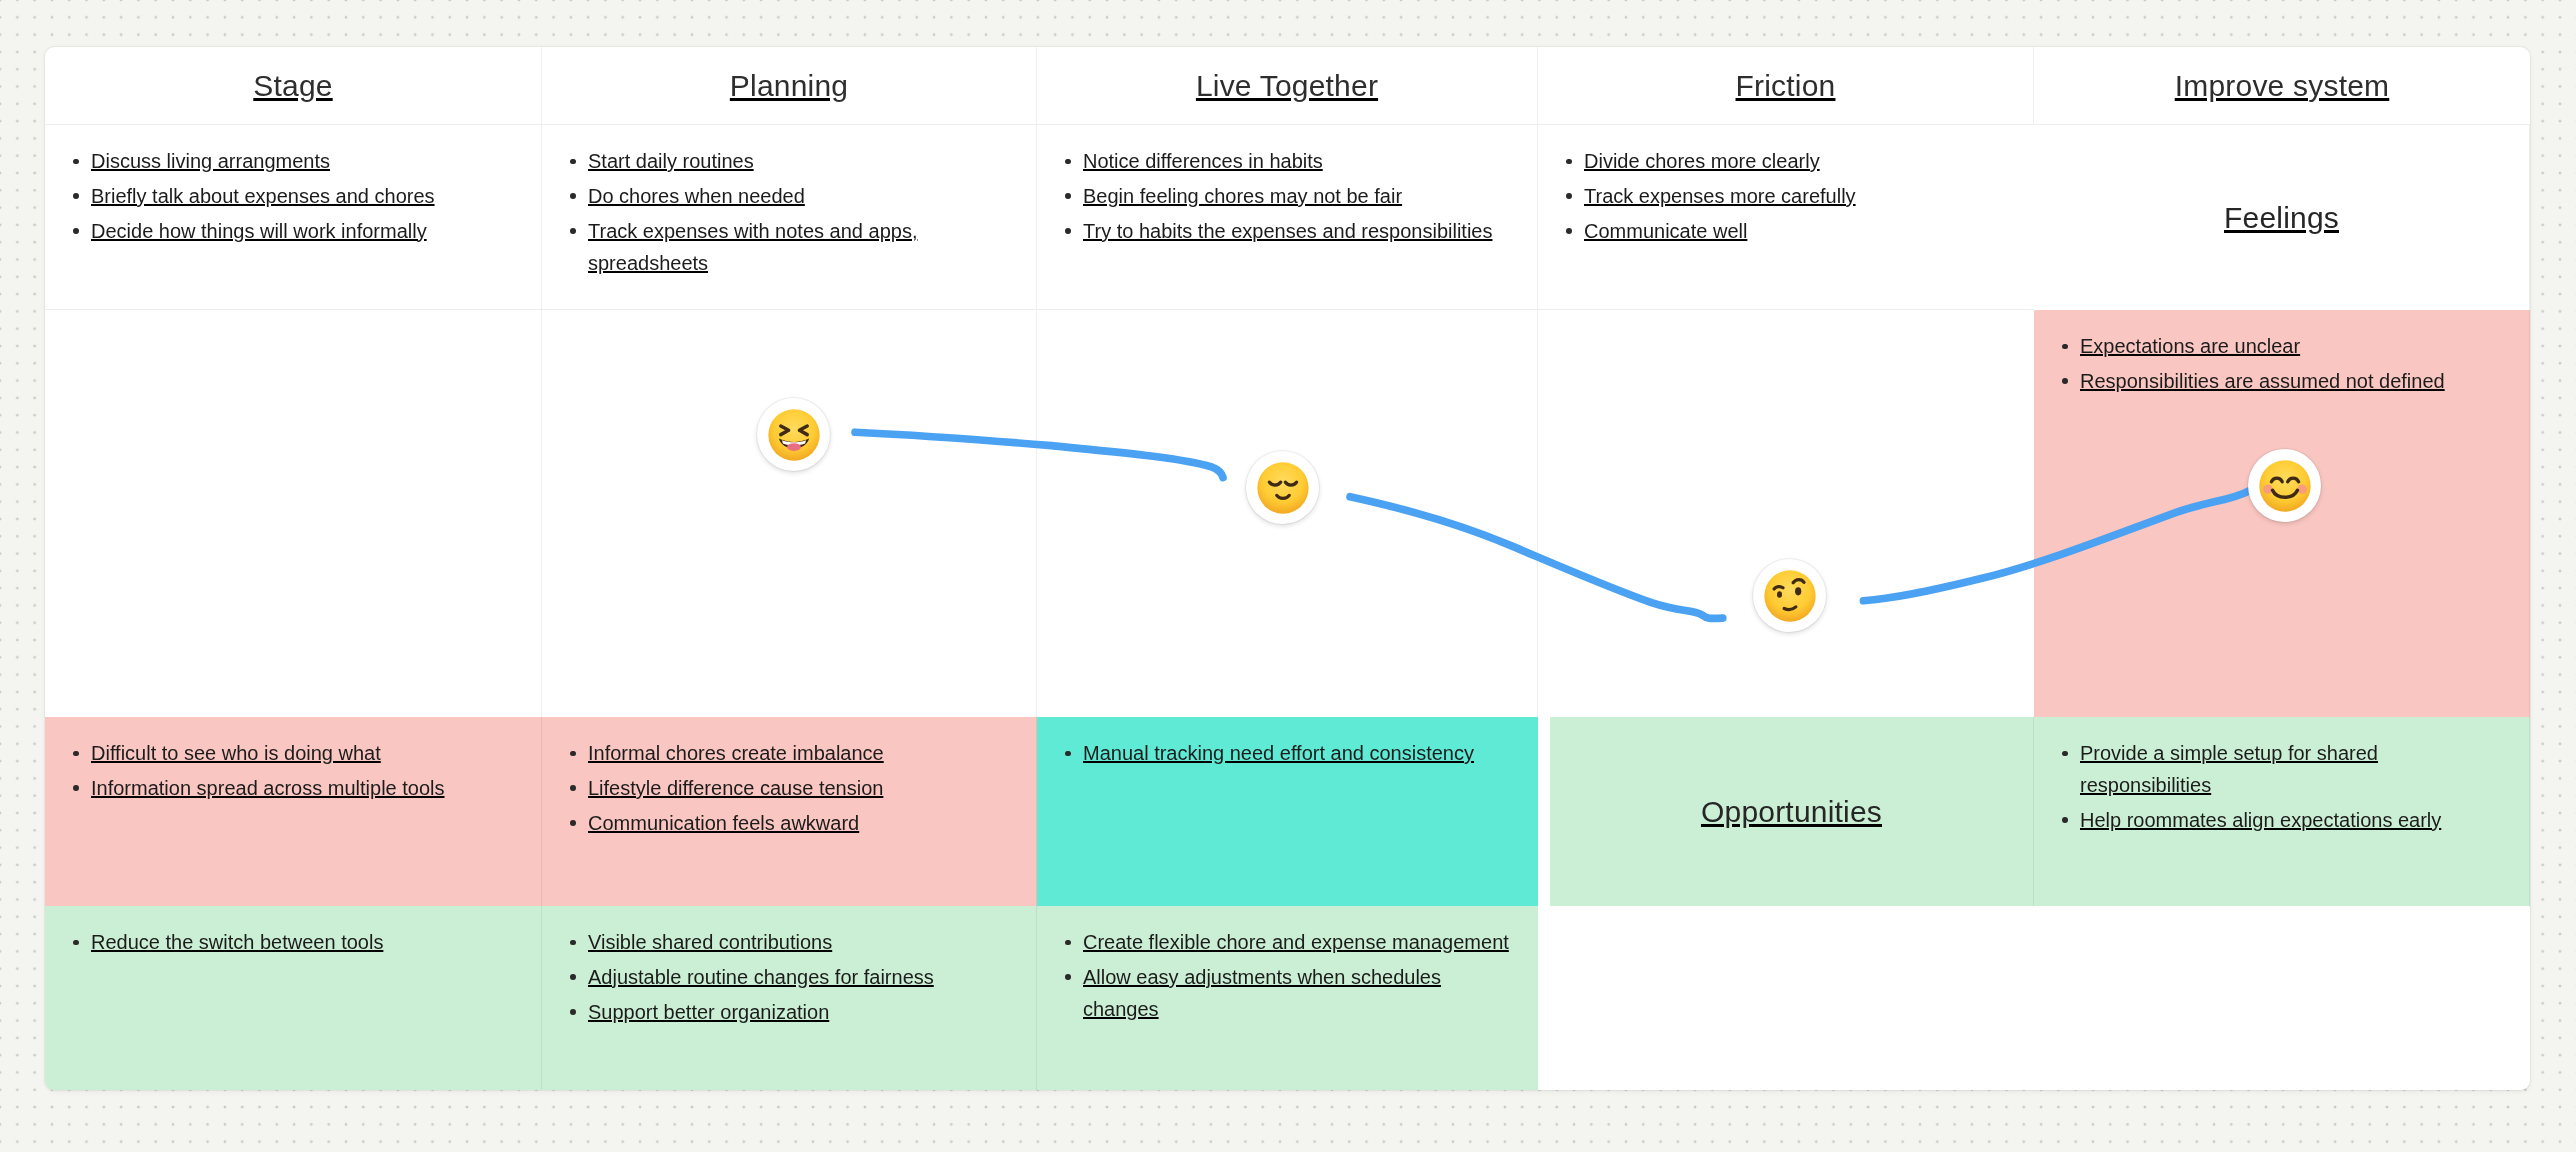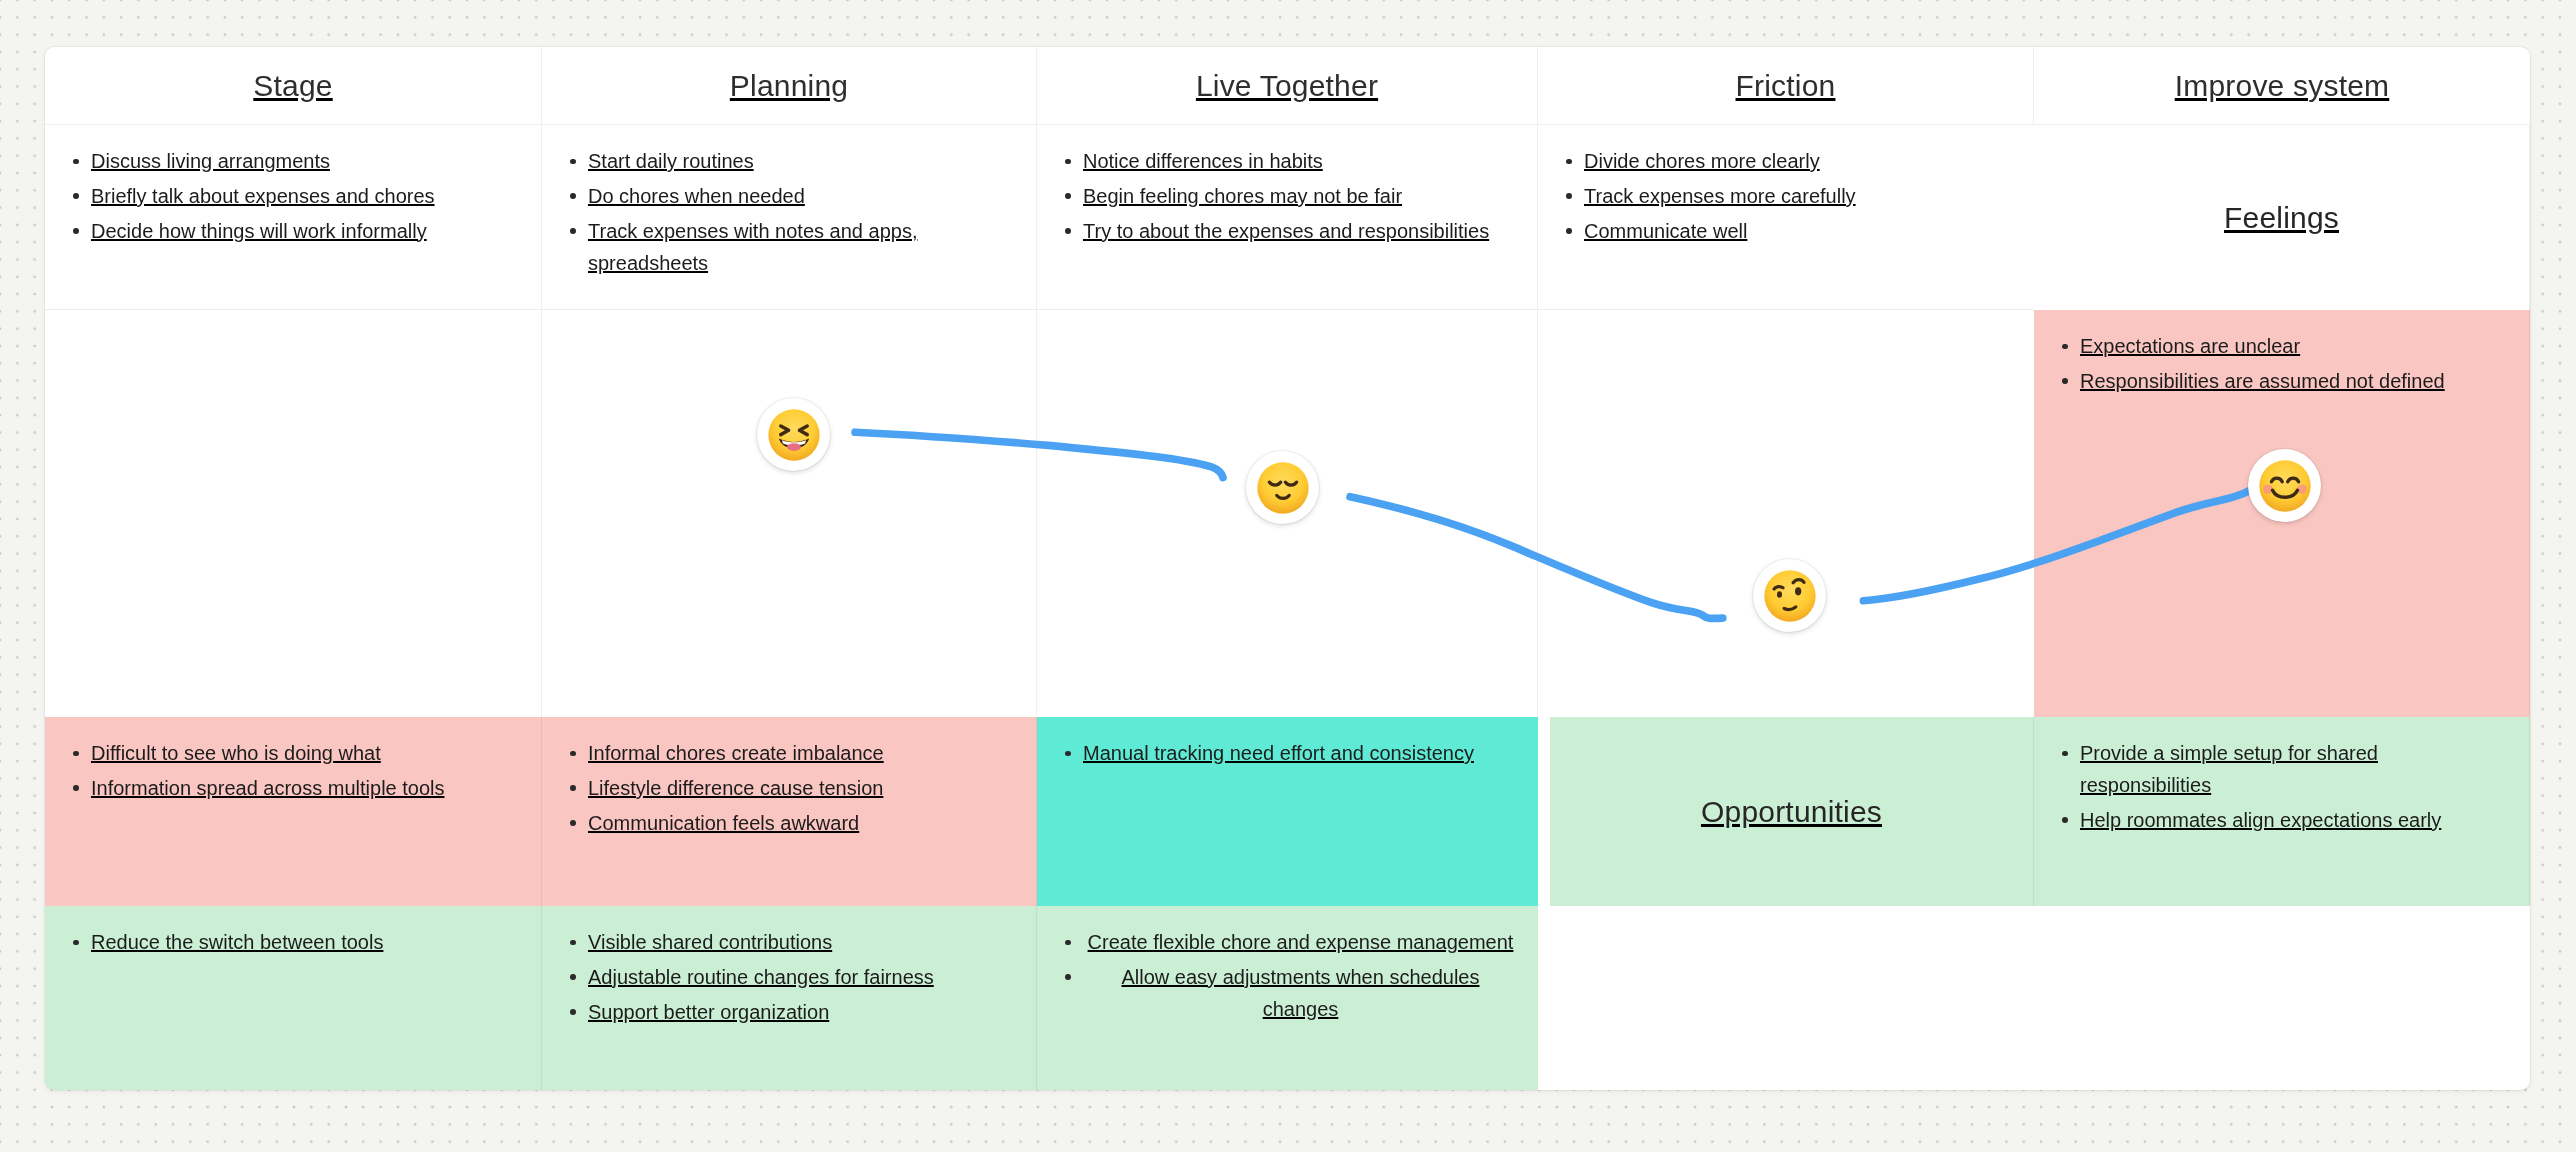--- a/index.html
+++ b/index.html
@@ -80,21 +80,21 @@
         <ul>
           <li>Start daily routines</li>
           <li>Do chores when needed</li>
           <li>Track expenses with notes and apps, spreadsheets</li>
         </ul>
       </div>
       <div class="cell listcell actions-row">
         <ul>
           <li>Notice differences in habits</li>
           <li>Begin feeling chores may not be fair</li>
-          <li>Try to about the expenses and responsibilities</li>
+          <li>Try to habits the expenses and responsibilities</li>
         </ul>
       </div>
       <div class="cell listcell actions-row last-col">
         <ul>
           <li>Divide chores more clearly</li>
           <li>Track expenses more carefully</li>
           <li>Communicate well</li>
         </ul>
       </div>
 
@@ -145,21 +145,21 @@
           <li>Reduce the switch between tools</li>
         </ul>
       </div>
       <div class="cell listcell bg-opp" style="background: rgb(203, 239, 212);">
         <ul>
           <li>Visible shared contributions</li>
           <li>Adjustable routine changes for fairness</li>
           <li>Support better organization</li>
         </ul>
       </div>
-      <div class="cell listcell bg-opp last-col" style="background: rgb(203, 239, 212); text-align: center;">
+      <div class="cell listcell bg-opp last-col" style="background: rgb(203, 239, 212);">
         <ul>
           <li>Create flexible chore and expense management</li>
           <li>Allow easy adjustments when schedules changes</li>
         </ul>
       </div>
     </div>
 
     <svg class="feel-svg" width="2485" height="1043" viewBox="0 0 2580 1083">
       <path class="feel-path" d="M 841 400 C 905 403 975 408 1045 414 C 1105 420 1178 426 1211 436 C 1219 439 1222 443 1223 447" stroke="#4BA2F2"></path>
       <path class="feel-path" d="M 1355 467 C 1415 480 1470 496 1520 517 C 1570 538 1625 562 1668 577 C 1698 587 1712 584 1721 590 C 1727 595 1733 593 1742 593" stroke="#4BA2F2"></path>

